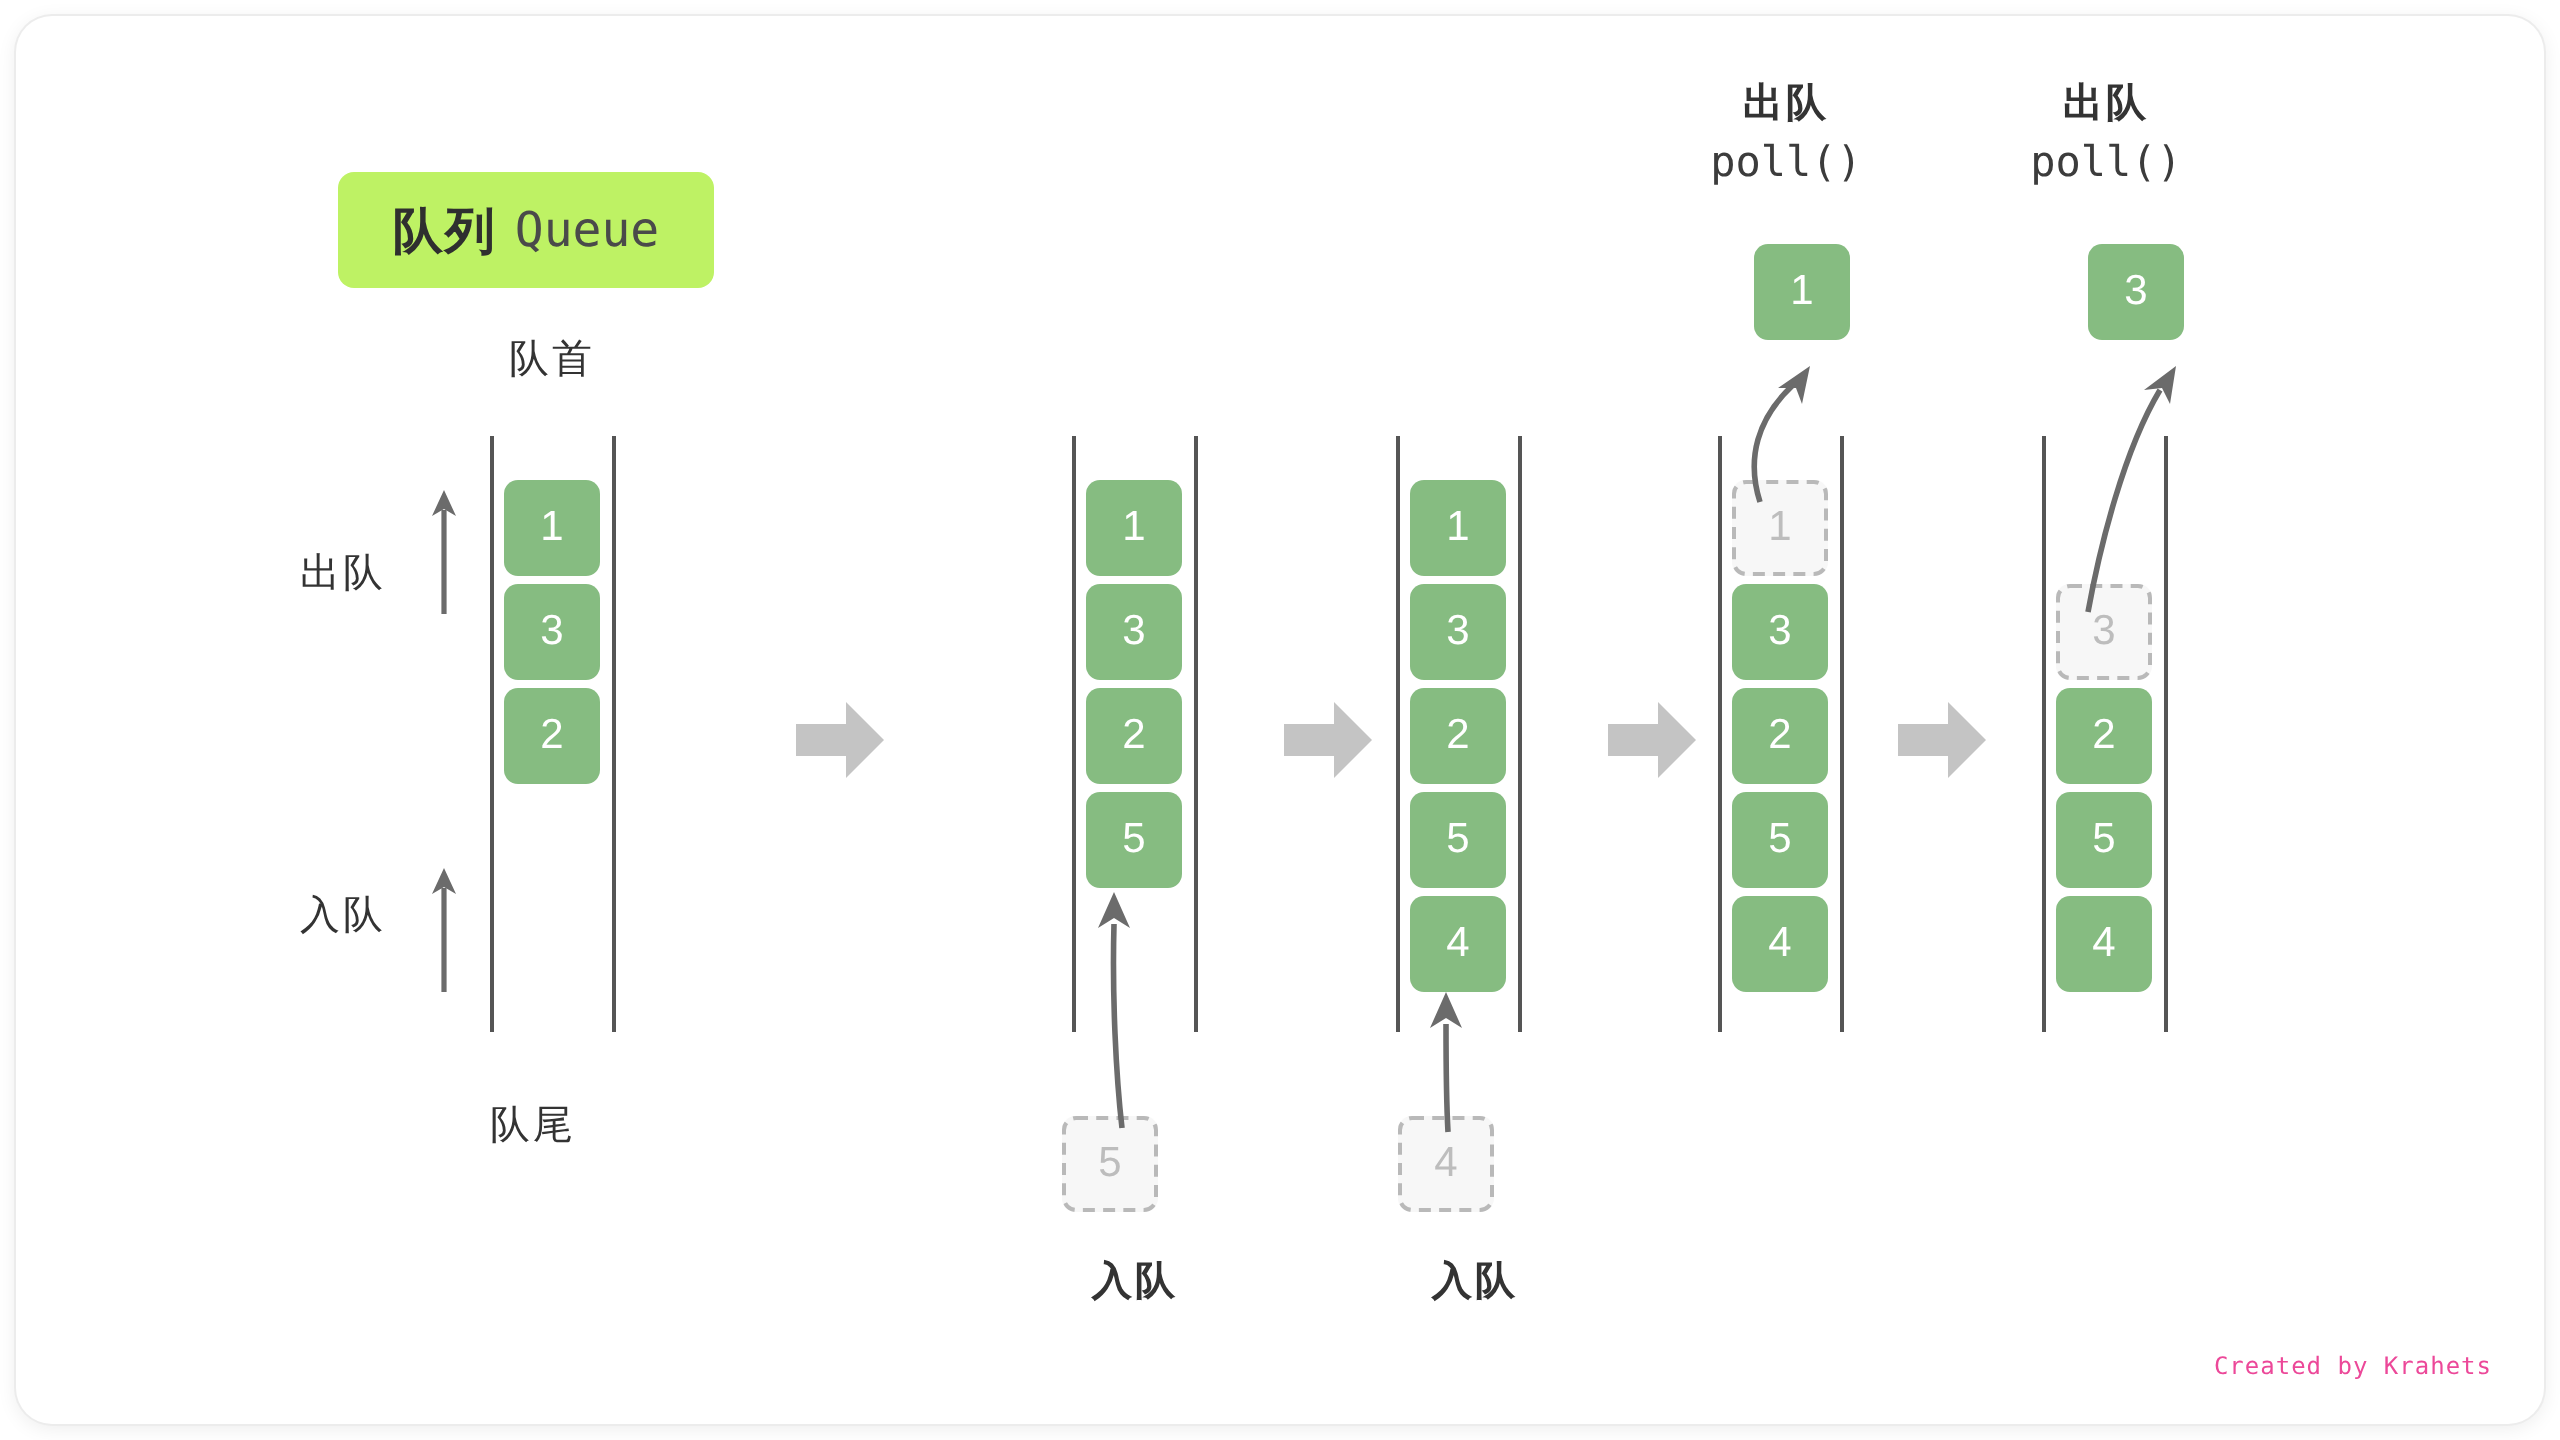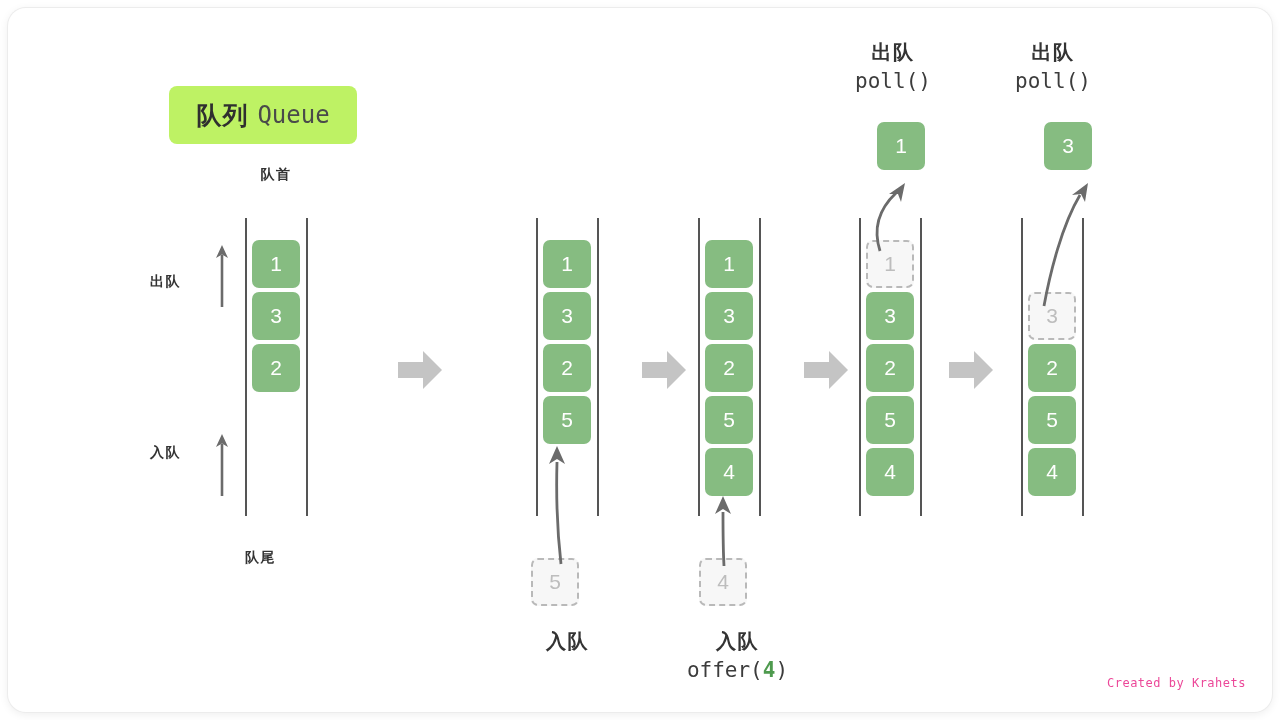--- a/index.html
+++ b/index.html
@@ -47,22 +47,22 @@
     letter-spacing: 1px;
   }
   #title-badge .en {
     font-family: "DejaVu Sans Mono", "Liberation Mono", monospace;
     font-size: 24px;
     color: #4a4a4a;
   }
 
   
   .cn-label {
-    font-size: 14px;
-    font-weight: bold;
+    font-size: 20px;
+    font-weight: normal;
     color: #333333;
     letter-spacing: 1.5px;
     white-space: nowrap;
   }
   .op-label {
     text-align: center;
     white-space: nowrap;
     line-height: 1.38;
   }
   .op-label .l1 {
@@ -194,21 +194,20 @@
     <div class="abs box" style="left:7px; top:230px;">4</div>
   </div>
 
   <div class="abs box ghost" style="left:691px; top:550px;">4</div>
   <svg class="abs curve" style="left:688px; top:482px; width:70px; height:78px;" viewBox="0 0 70 78">
     <path d="M28 76 C 27 58, 27 40, 27 22" stroke="#6b6b6b" stroke-width="2.8" fill="none"></path>
     <path d="M27 6 L35 24 L27 19 L19 24 Z" fill="#6b6b6b"></path>
   </svg>
   <div class="abs op-label" style="left:622px; top:620px; width:215px;">
     <div class="l1">入队</div>
-    <div class="l2"><span>offer(</span><span class="num">4</span><span>)</span></div>
   </div>
 
   <svg class="abs block-arrow" style="left:796px; top:343px;" viewBox="0 0 44 38">
     <path d="M0 11 H25 V0 L44 19 L25 38 V27 H0 Z" fill="#c4c4c4"></path>
   </svg>
 
   <div class="abs" style="left:851px; top:210px;">
     <div class="abs rail" style="left:0px; top:0px; height:298px;"></div>
     <div class="abs rail" style="left:61px; top:0px; height:298px;"></div>
     <div class="abs box ghost" style="left:7px; top:22px;">1</div>

